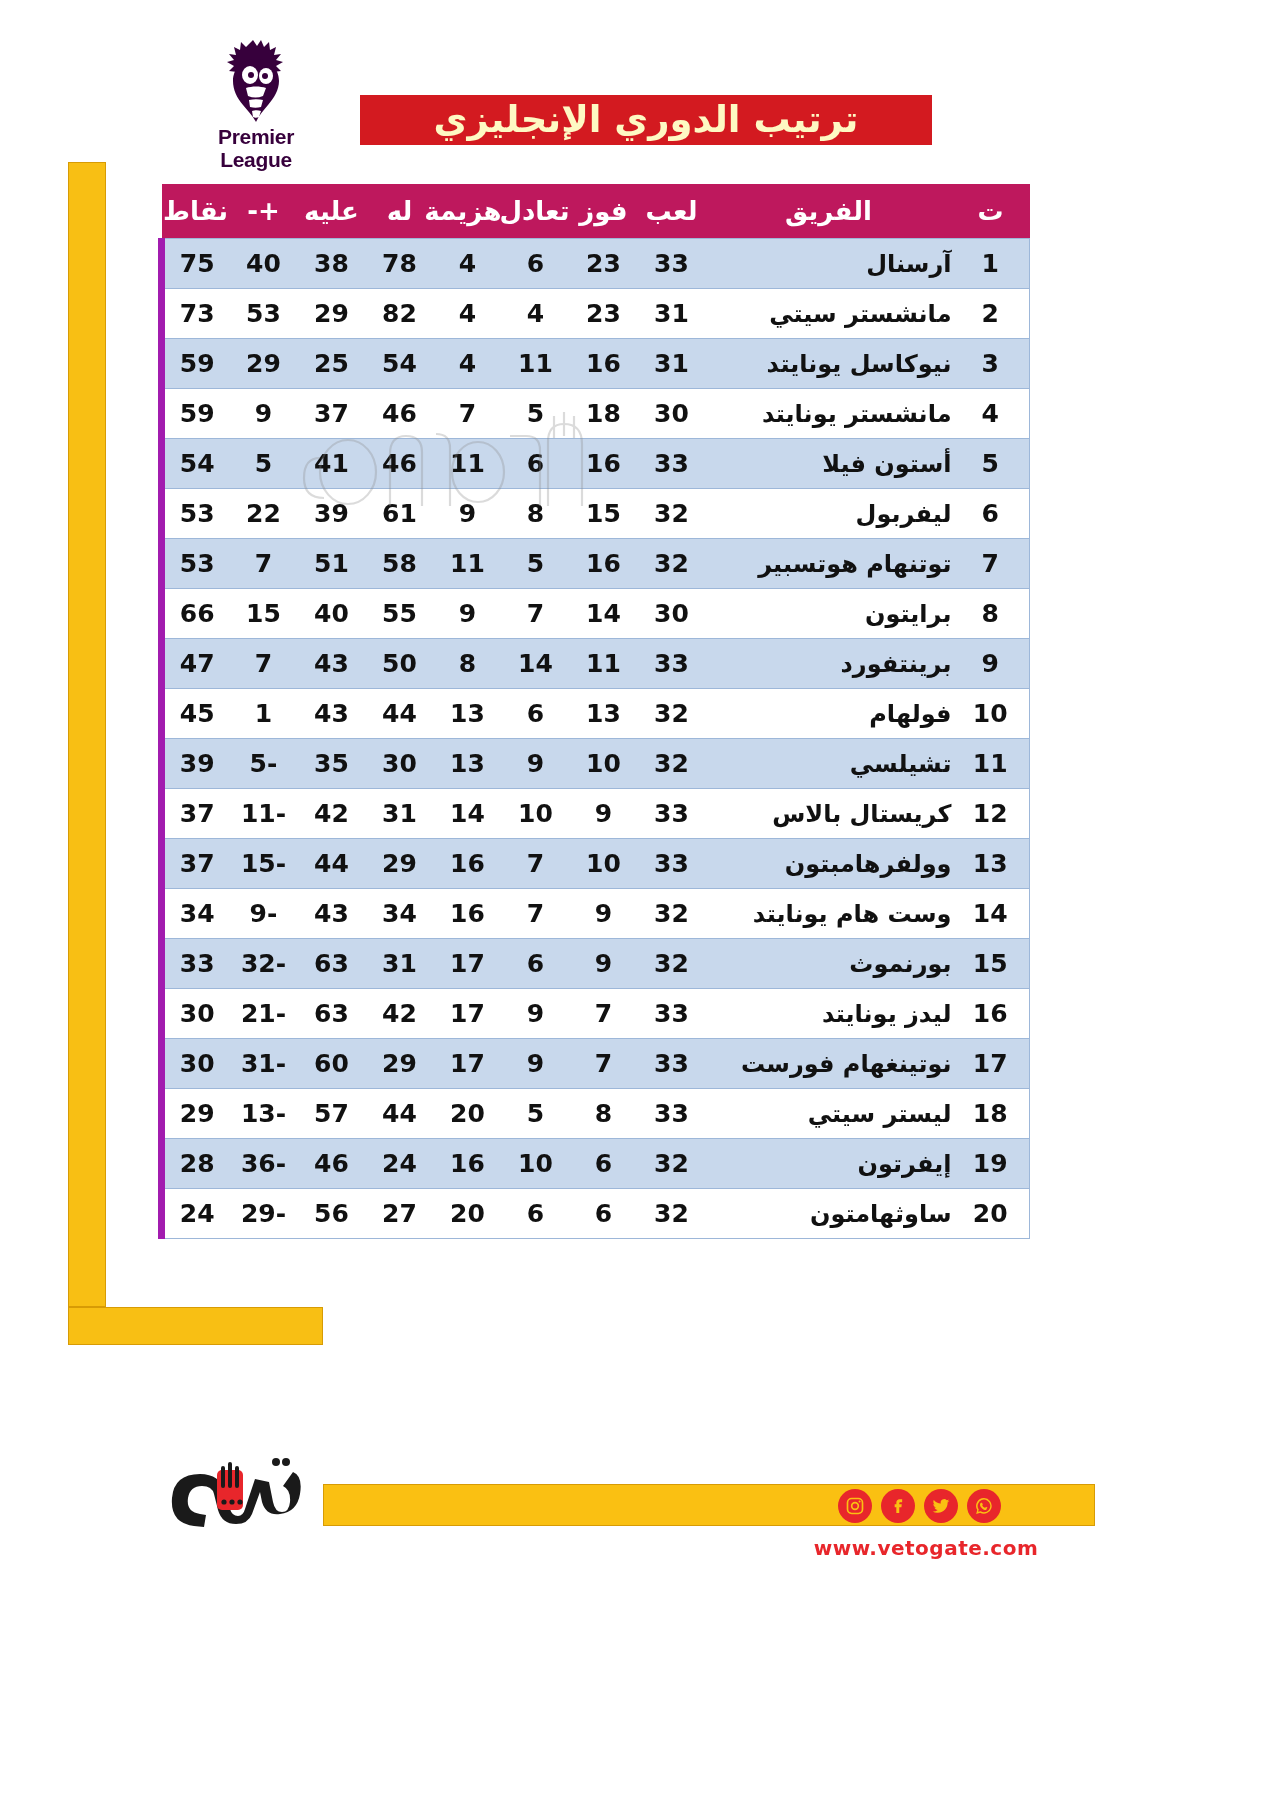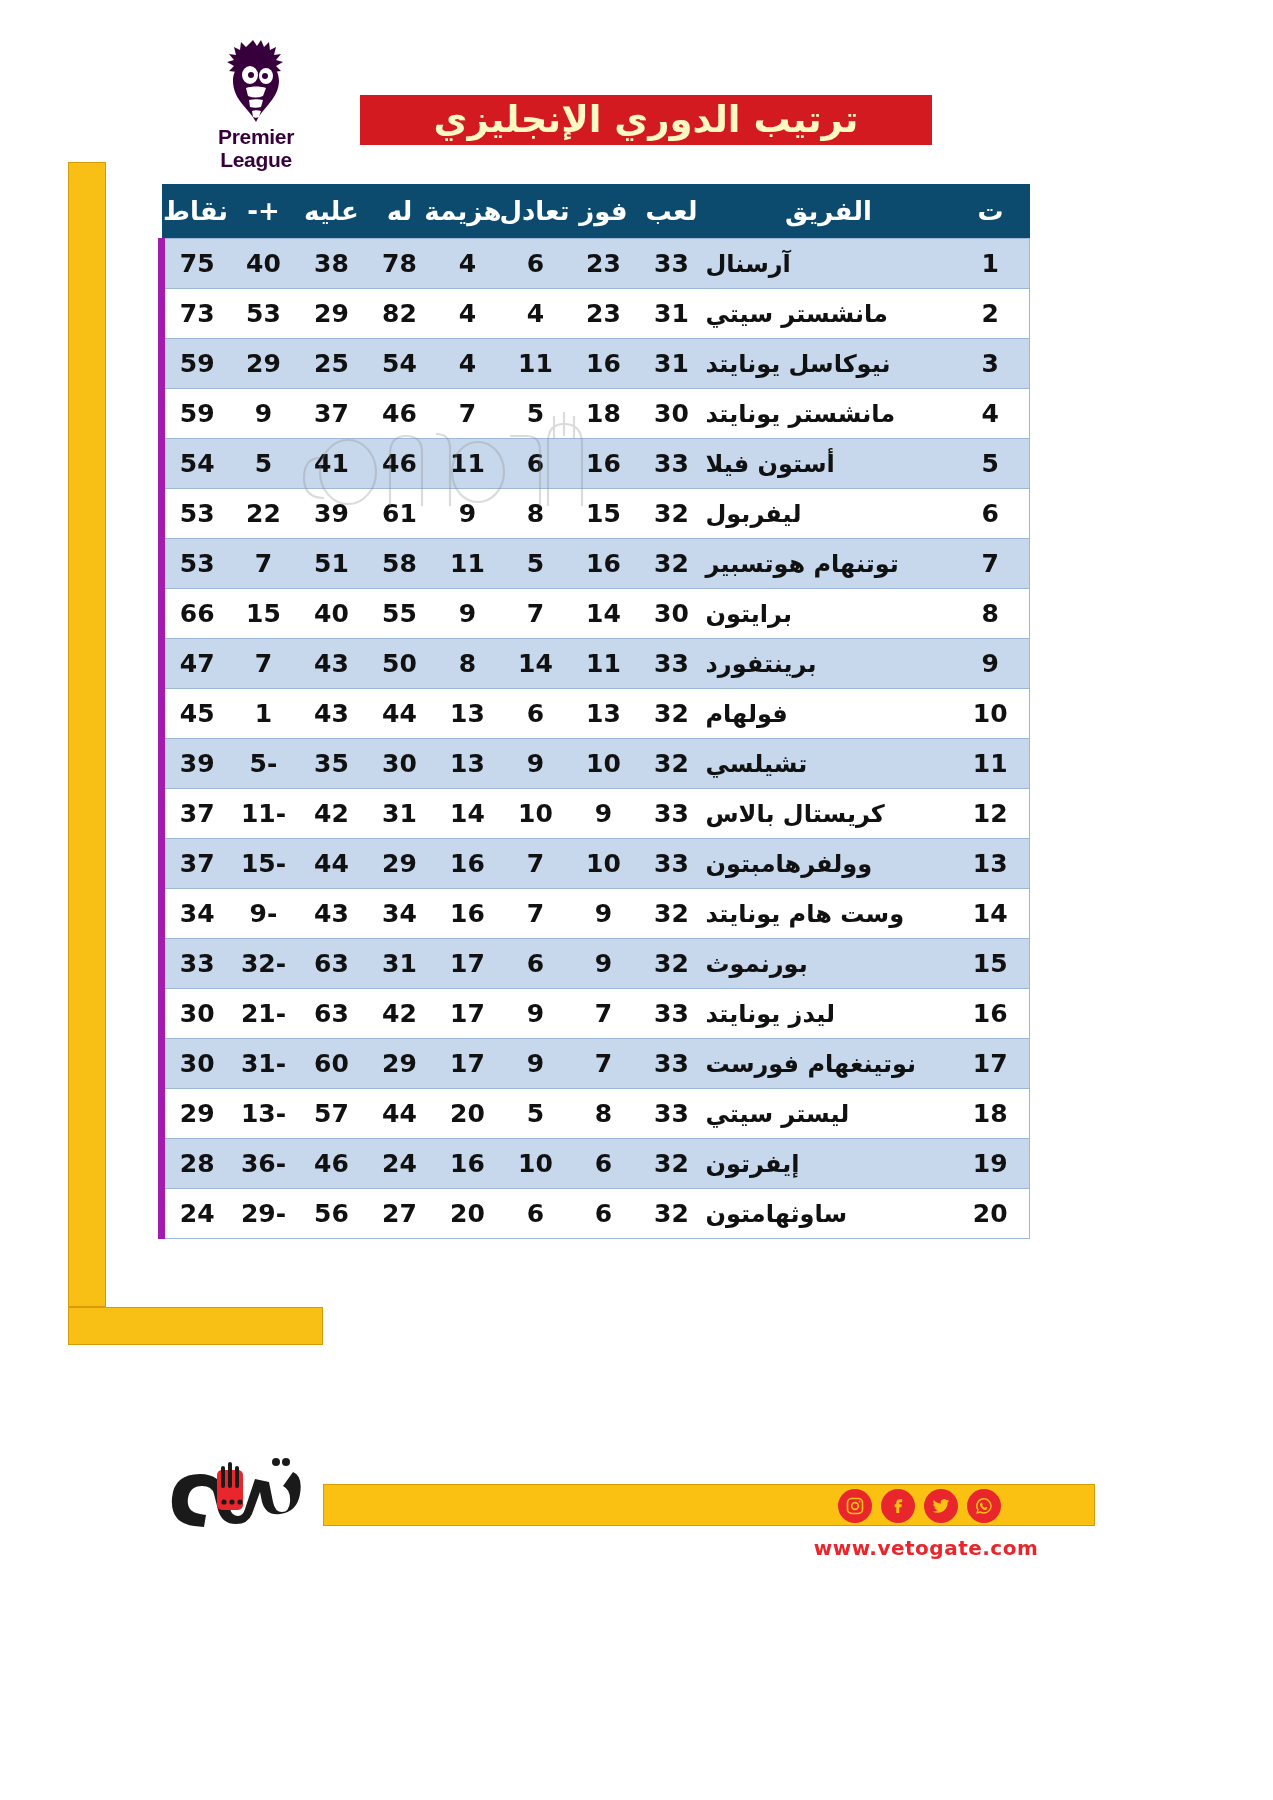--- a/index.html
+++ b/index.html
@@ -92,21 +92,21 @@
     top: 184px;
     width: 870px;
   }
   table.standings {
     border-collapse: collapse;
     width: 870px;
     table-layout: fixed;
     direction: rtl;
   }
   table.standings th {
-    background: #0c4a6e;
+    background: #be185d;
     color: #ffffff;
     font-size: 26px;
     font-weight: bold;
     height: 54px;
     font-family: "DejaVu Sans", sans-serif;
     border: none;
     text-align: center;
     vertical-align: middle;
     padding: 0;
   }
@@ -119,21 +119,21 @@
     vertical-align: middle;
     padding: 0;
     border-top: 1px solid #9DB7D9;
     border-bottom: 1px solid #9DB7D9;
     font-family: "DejaVu Sans", sans-serif;
   }
   table.standings tr.row-odd td  { background: #C8D8EC; }
   table.standings tr.row-even td { background: #FFFFFF; }
   table.standings td.col-team {
     font-size: 24px;
-    text-align: left;
+    text-align: right;
     white-space: nowrap;
   }
   table.standings td.col-rank,
   table.standings th.col-rank { width: 78px; }
   table.standings td.col-team,
   table.standings th.col-team { width: 246px; }
   table.standings th.col-num,
   table.standings td.col-num { width: 68px; }
   table.standings tr td:first-child {
     border-right: 1px solid #9DB7D9;

